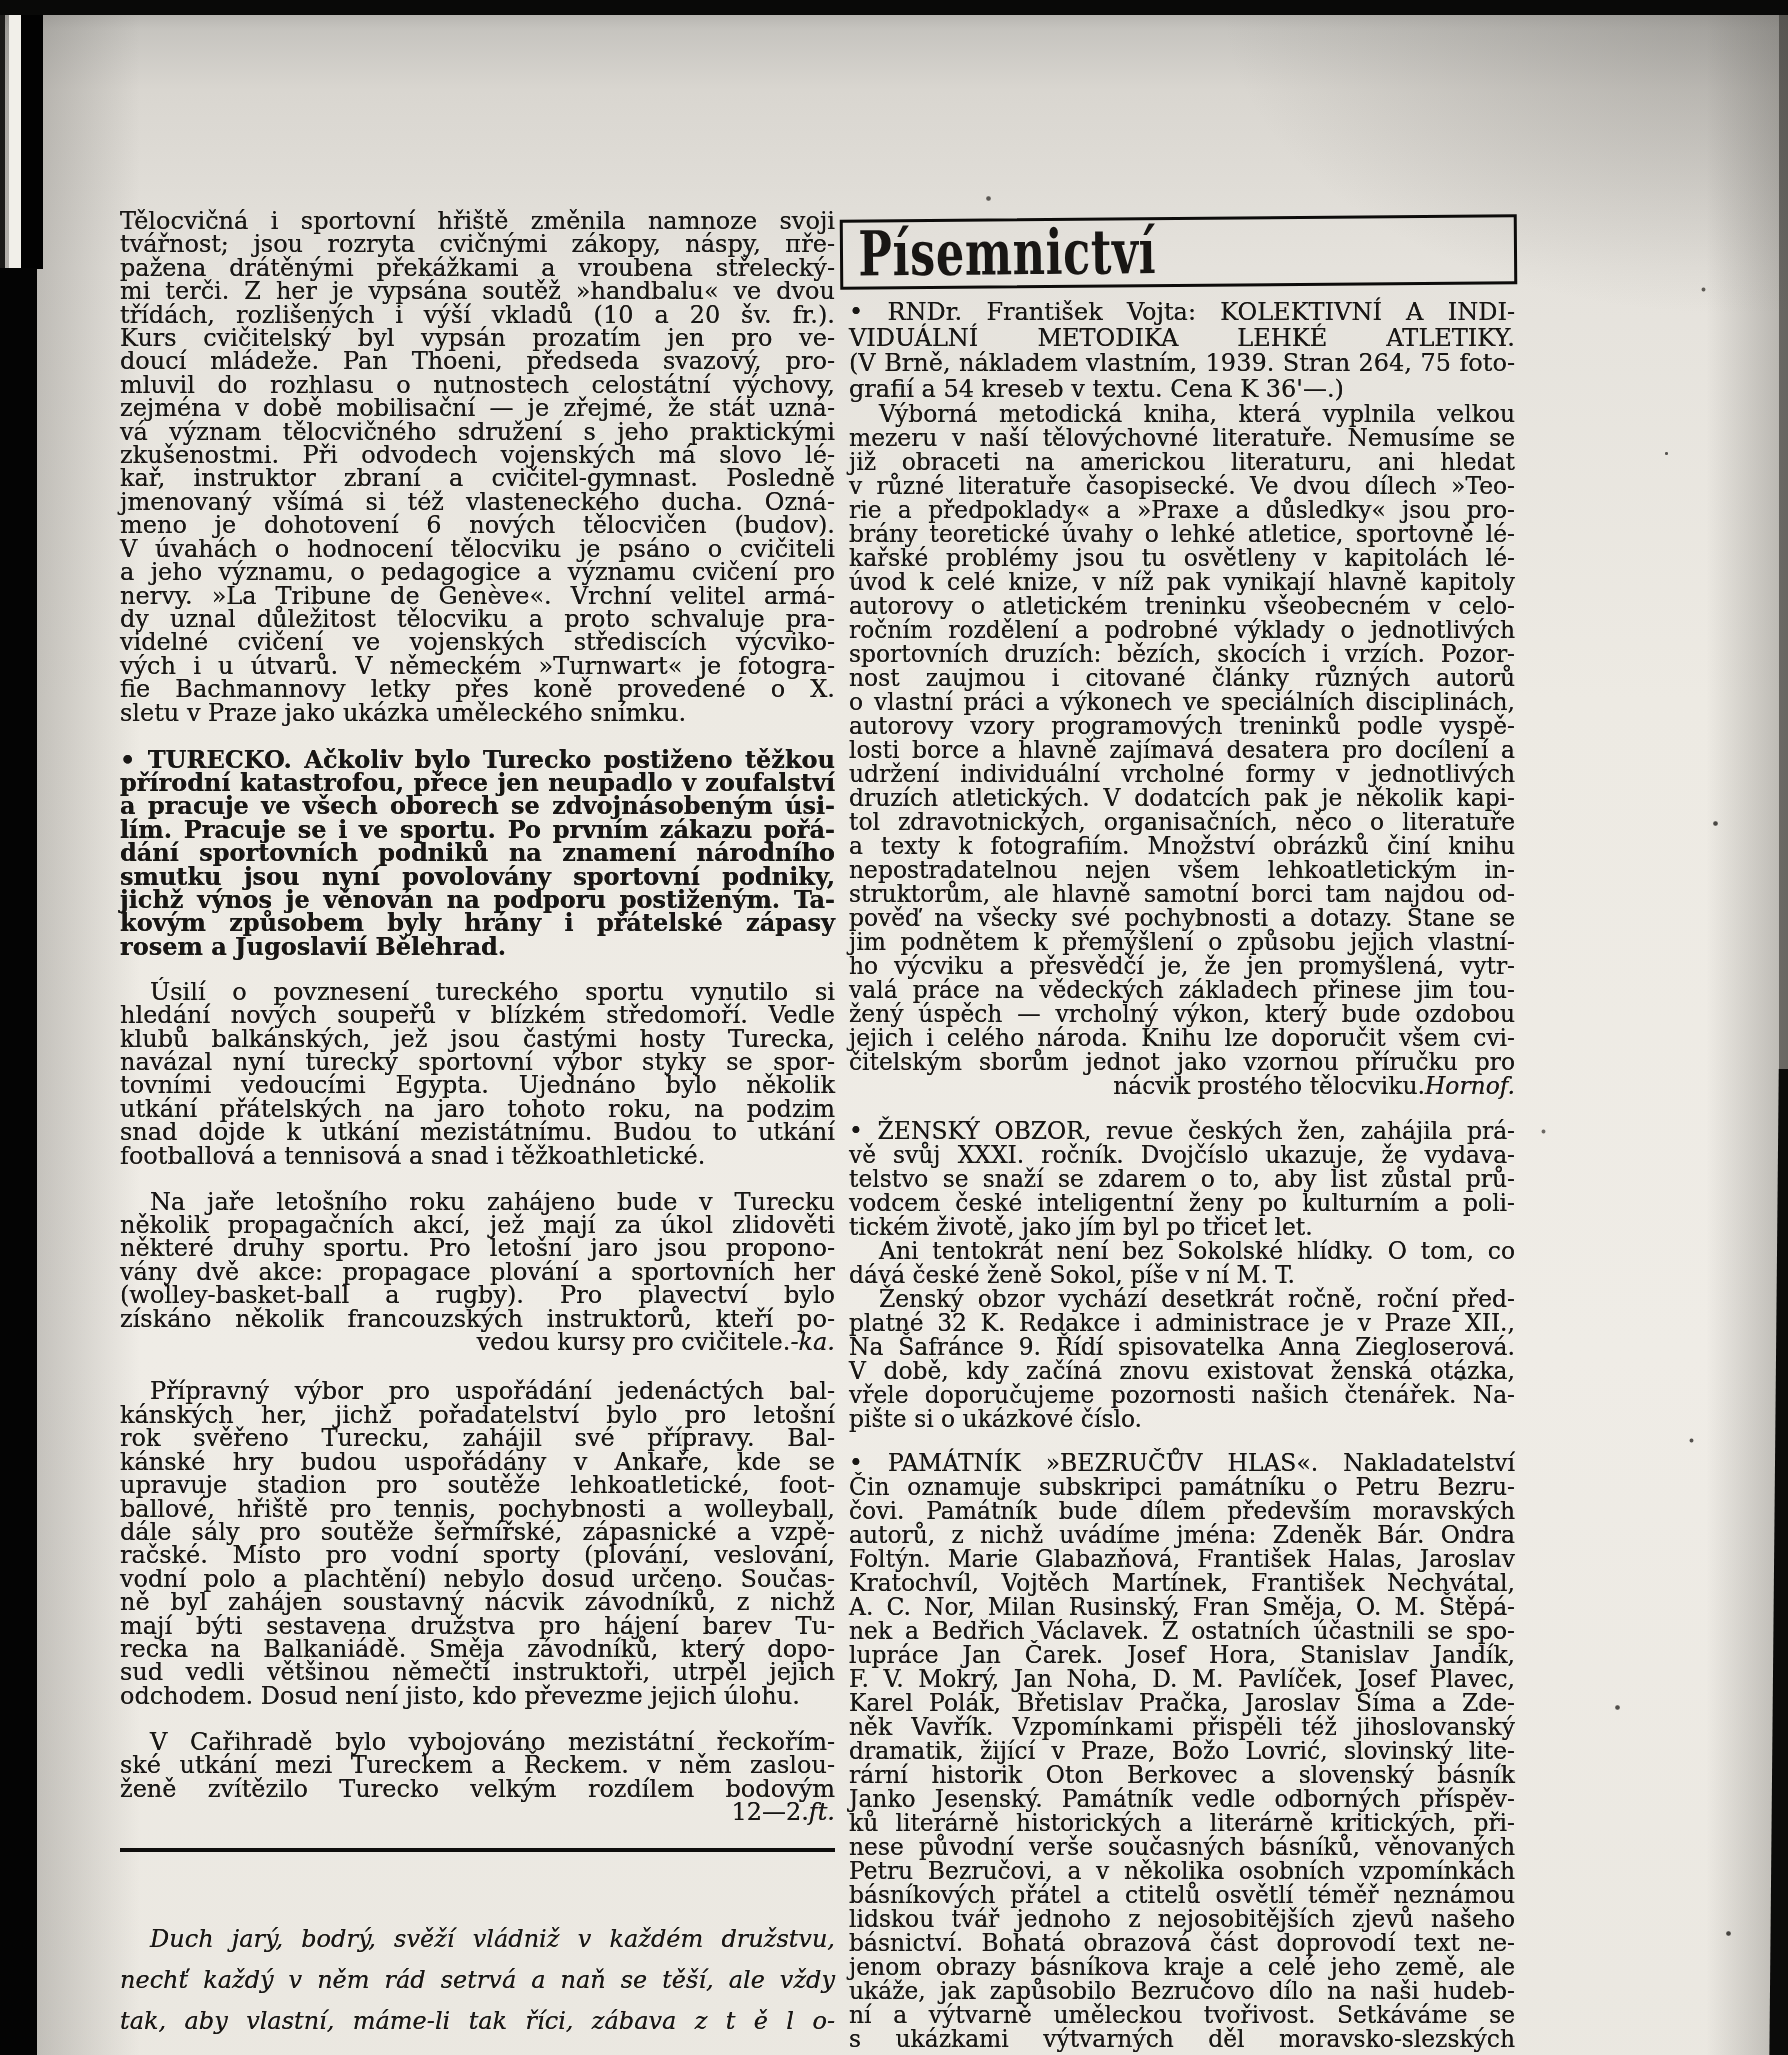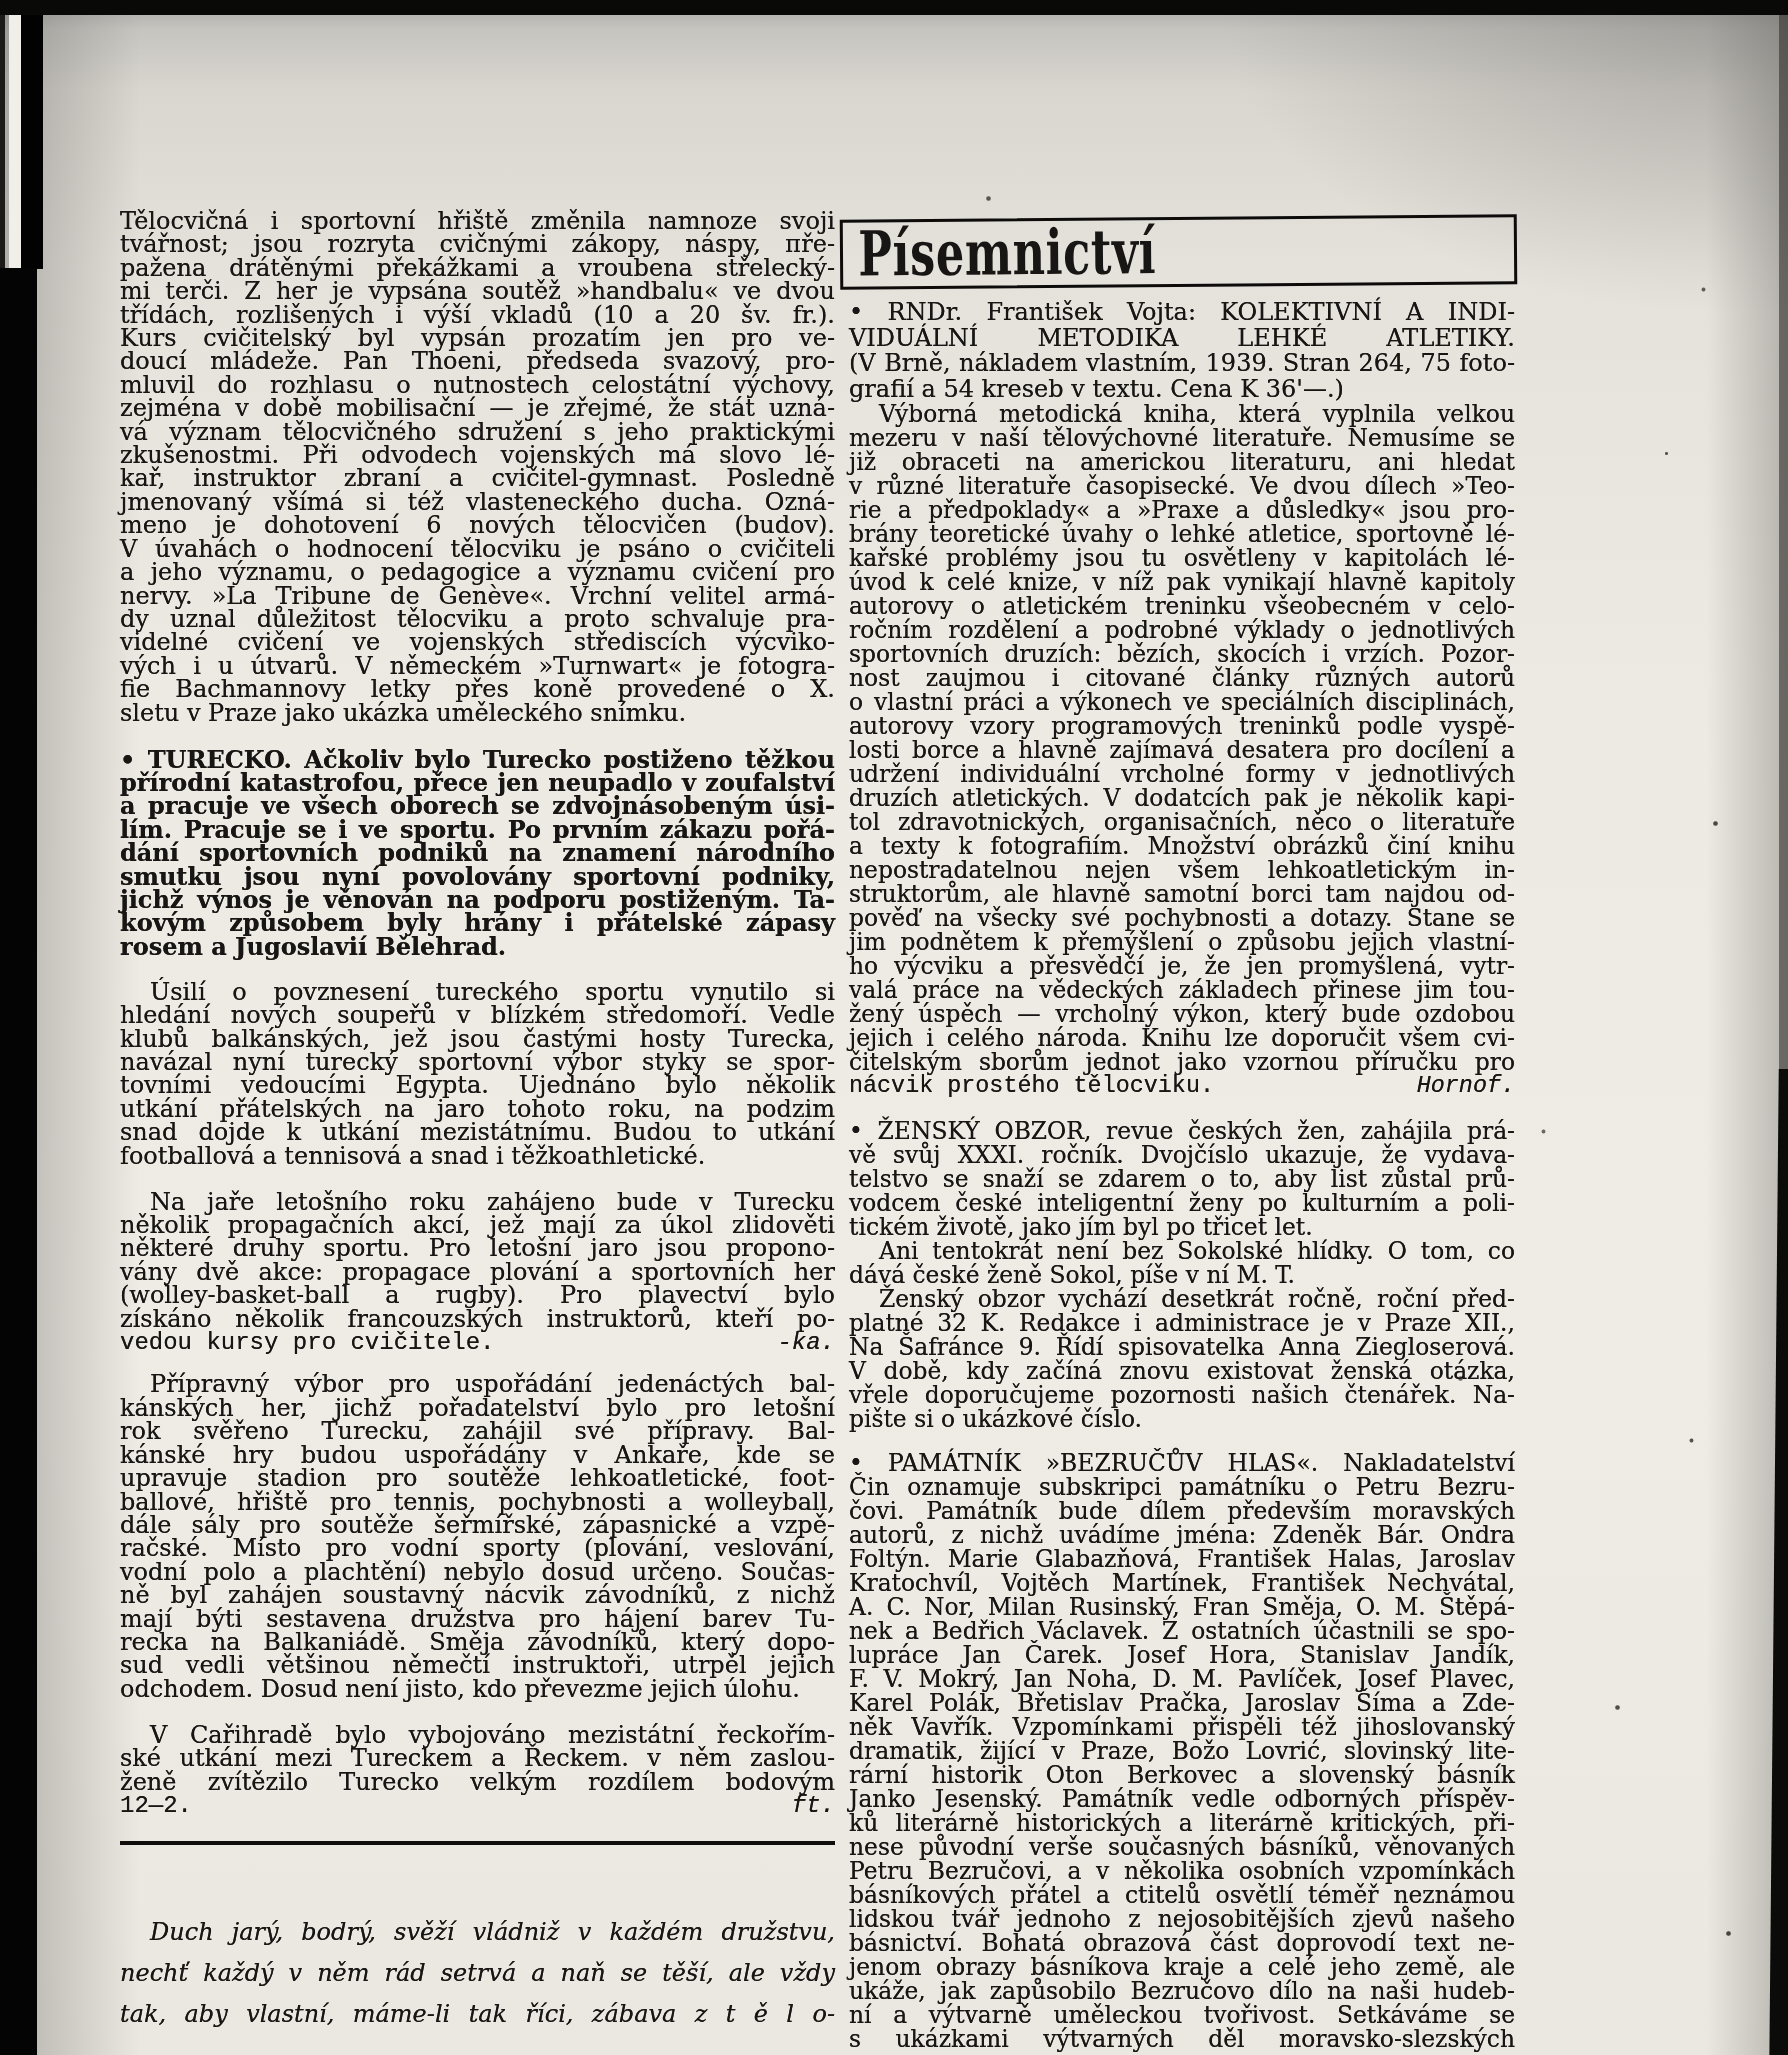--- a/index.html
+++ b/index.html
@@ -33,21 +33,21 @@
     border:3.7px solid #0d0c0b;box-sizing:border-box;transform:rotate(-0.45deg);
     display:flex;align-items:center;}
   .header-title{
     font-weight:bold;font-size:62px;line-height:62px;letter-spacing:0.8px;
     transform:scaleX(.72);transform-origin:left center;padding-left:21.4px;white-space:nowrap;}
   .col{position:absolute;}
   .col .line{
     text-align:justify;text-align-last:justify;-moz-text-align-last:justify;
     white-space:nowrap;text-shadow:0 0 0.5px rgba(24,22,20,.85);}
   .col .line.end{text-align-last:left;-moz-text-align-last:left;}
-  .col .line.split{display:flex;justify-content:space-between;text-shadow:0 0 0.5px rgba(24,22,20,.85);font-family:Liberation Mono, monospace;}
+  .col .line.split{display:flex;justify-content:flex-end;text-shadow:0 0 0.5px rgba(24,22,20,.85);}
   .col .line.ind{text-indent:30px;}
   .col-left{left:120px;top:210px;width:715px;}
   .col-left .line{font-size:24px;line-height:23.4px;}
   .col-right{left:849px;top:300px;width:666px;}
   .col-right .line{font-size:23.4px;line-height:24px;}
   .block.head .line{font-size:24px;line-height:25.5px;}
   .rule{height:3.3px;background:#0f0e0d;}
   .block.quote .line{font-style:italic;font-size:24px;line-height:41px;}
   .sig{font-style:italic;}
 </style>
@@ -124,21 +124,21 @@
         <div class="line">několik propagačních akcí, jež mají za úkol zlidověti</div>
         <div class="line">některé druhy sportu. Pro letošní jaro jsou propono-</div>
         <div class="line">vány dvě akce: propagace plování a sportovních her</div>
         <div class="line">(wolley-basket-ball a rugby). Pro plavectví bylo</div>
         <div class="line">získáno několik francouzských instruktorů, kteří po-</div>
         <div class="line split">
           <span>vedou kursy pro cvičitele.</span>
           <span class="sig">-ka.</span>
         </div>
       </div>
-      <div class="block" style="margin-top: 19px;">
+      <div class="block" style="margin-top: 26px;">
         <div class="line ind">Přípravný výbor pro uspořádání jedenáctých bal-</div>
         <div class="line">kánských her, jichž pořadatelství bylo pro letošní</div>
         <div class="line">rok svěřeno Turecku, zahájil své přípravy. Bal-</div>
         <div class="line">kánské hry budou uspořádány v Ankaře, kde se</div>
         <div class="line">upravuje stadion pro soutěže lehkoatletické, foot-</div>
         <div class="line">ballové, hřiště pro tennis, pochybnosti a wolleyball,</div>
         <div class="line">dále sály pro soutěže šeřmířské, zápasnické a vzpě-</div>
         <div class="line">račské. Místo pro vodní sporty (plování, veslování,</div>
         <div class="line">vodní polo a plachtění) nebylo dosud určeno. Součas-</div>
         <div class="line">ně byl zahájen soustavný nácvik závodníků, z nichž</div>

